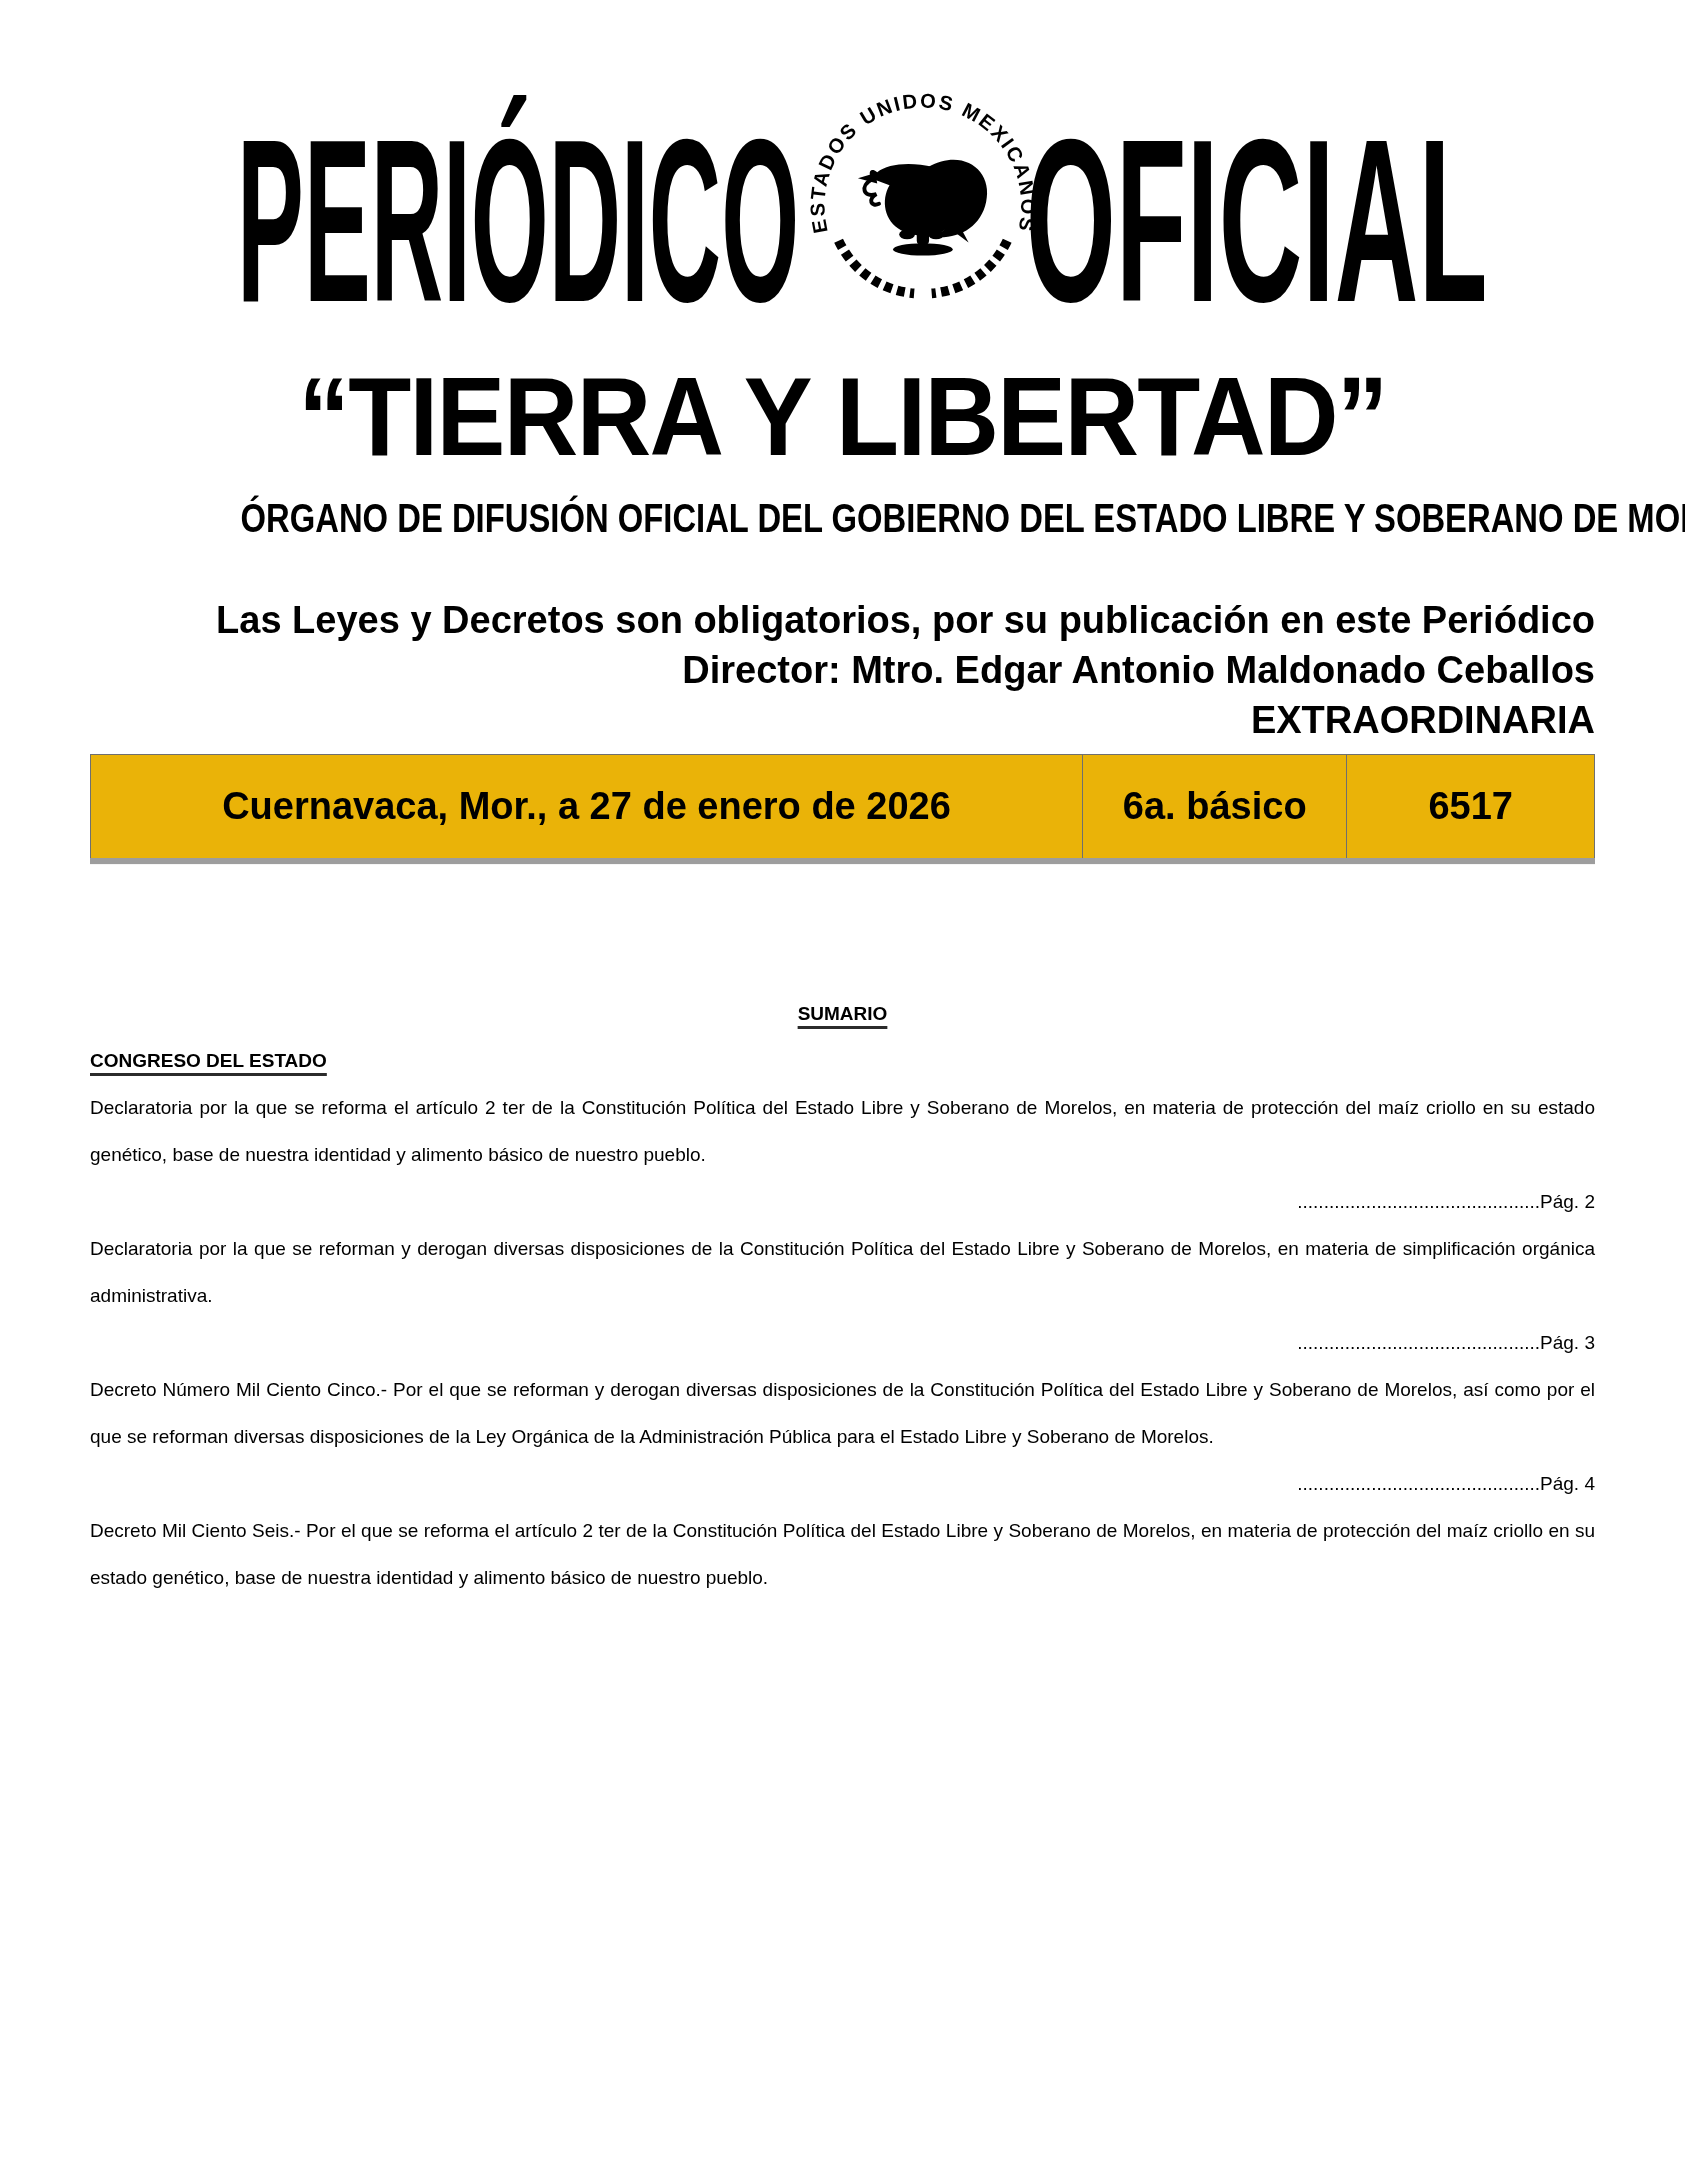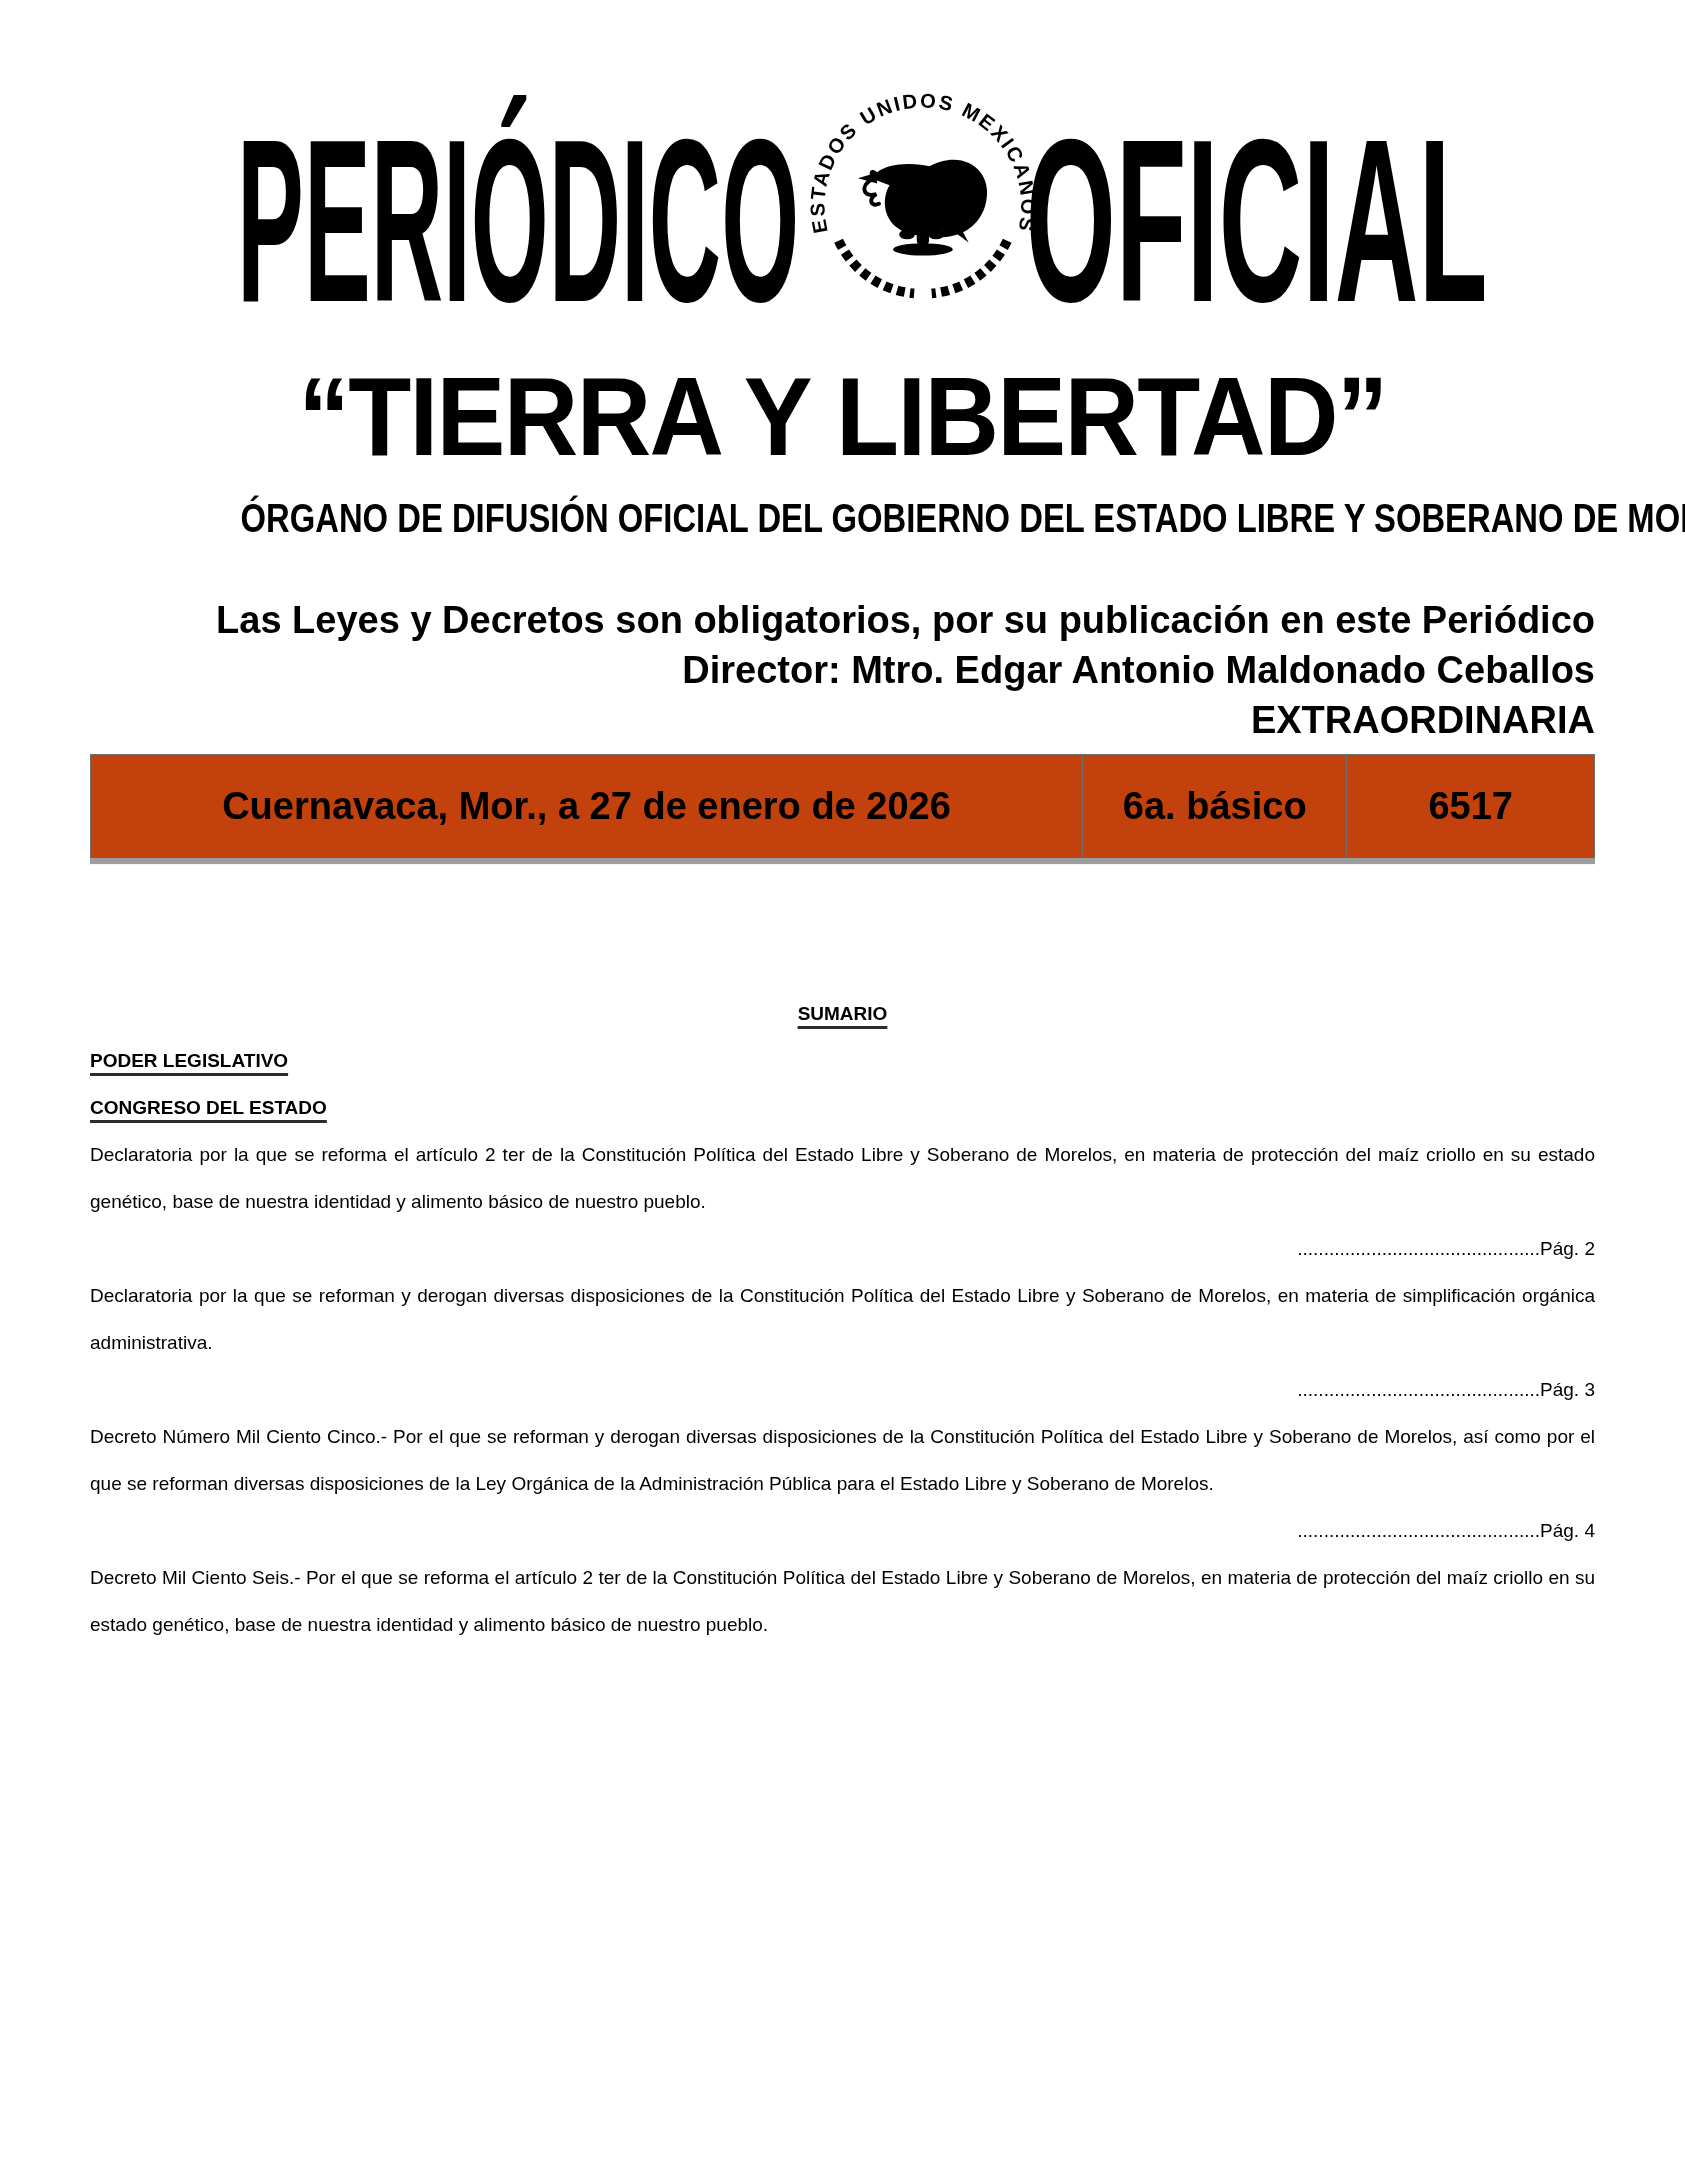--- a/index.html
+++ b/index.html
@@ -65,21 +65,21 @@
 
   
   .issue-bar {
     margin-top: 8.8px;
     width: 1505px;
     height: 104px;
     display: flex;
     border: 1.8px solid #6f6f6f;
     border-bottom: none;
     box-shadow: 0 6.1px 0 #9d9d9d, 0 1.8px 0 #d9d9d9;
-    background: #c2410c;
+    background: #eab308;
   }
   .issue-cell {
     display: flex;
     align-items: center;
     justify-content: center;
     font-size: 38px;
     font-weight: bold;
     border-right: 1.8px solid #6f6f6f;
   }
   .issue-cell:last-child { border-right: none; }
@@ -169,21 +169,20 @@
       <div class="issue-cell place">Cuernavaca, Mor., a 27 de enero de 2026</div>
       <div class="issue-cell epoch">6a. básico</div>
       <div class="issue-cell number">6517</div>
     </div>
 
     <div class="summary">
       <div class="summary-title-row">
         <span class="u">SUMARIO</span>
       </div>
 
-      <div class="section-heading"><span class="u">PODER LEGISLATIVO</span></div>
       <div class="section-heading"><span class="u">CONGRESO DEL ESTADO</span></div>
 
       <div class="entry">
         <div class="entry-text">Declaratoria por la que se reforma el artículo 2 ter de la Constitución Política del Estado Libre y Soberano de Morelos, en materia de protección del maíz criollo en su estado genético, base de nuestra identidad y alimento básico de nuestro pueblo.</div>
         <div class="entry-page"><span>..............................................</span><span>Pág. 2</span></div>
       </div>
 
       <div class="entry">
         <div class="entry-text">Declaratoria por la que se reforman y derogan diversas disposiciones de la Constitución Política del Estado Libre y Soberano de Morelos, en materia de simplificación orgánica administrativa.</div>
         <div class="entry-page"><span>..............................................</span><span>Pág. 3</span></div>

